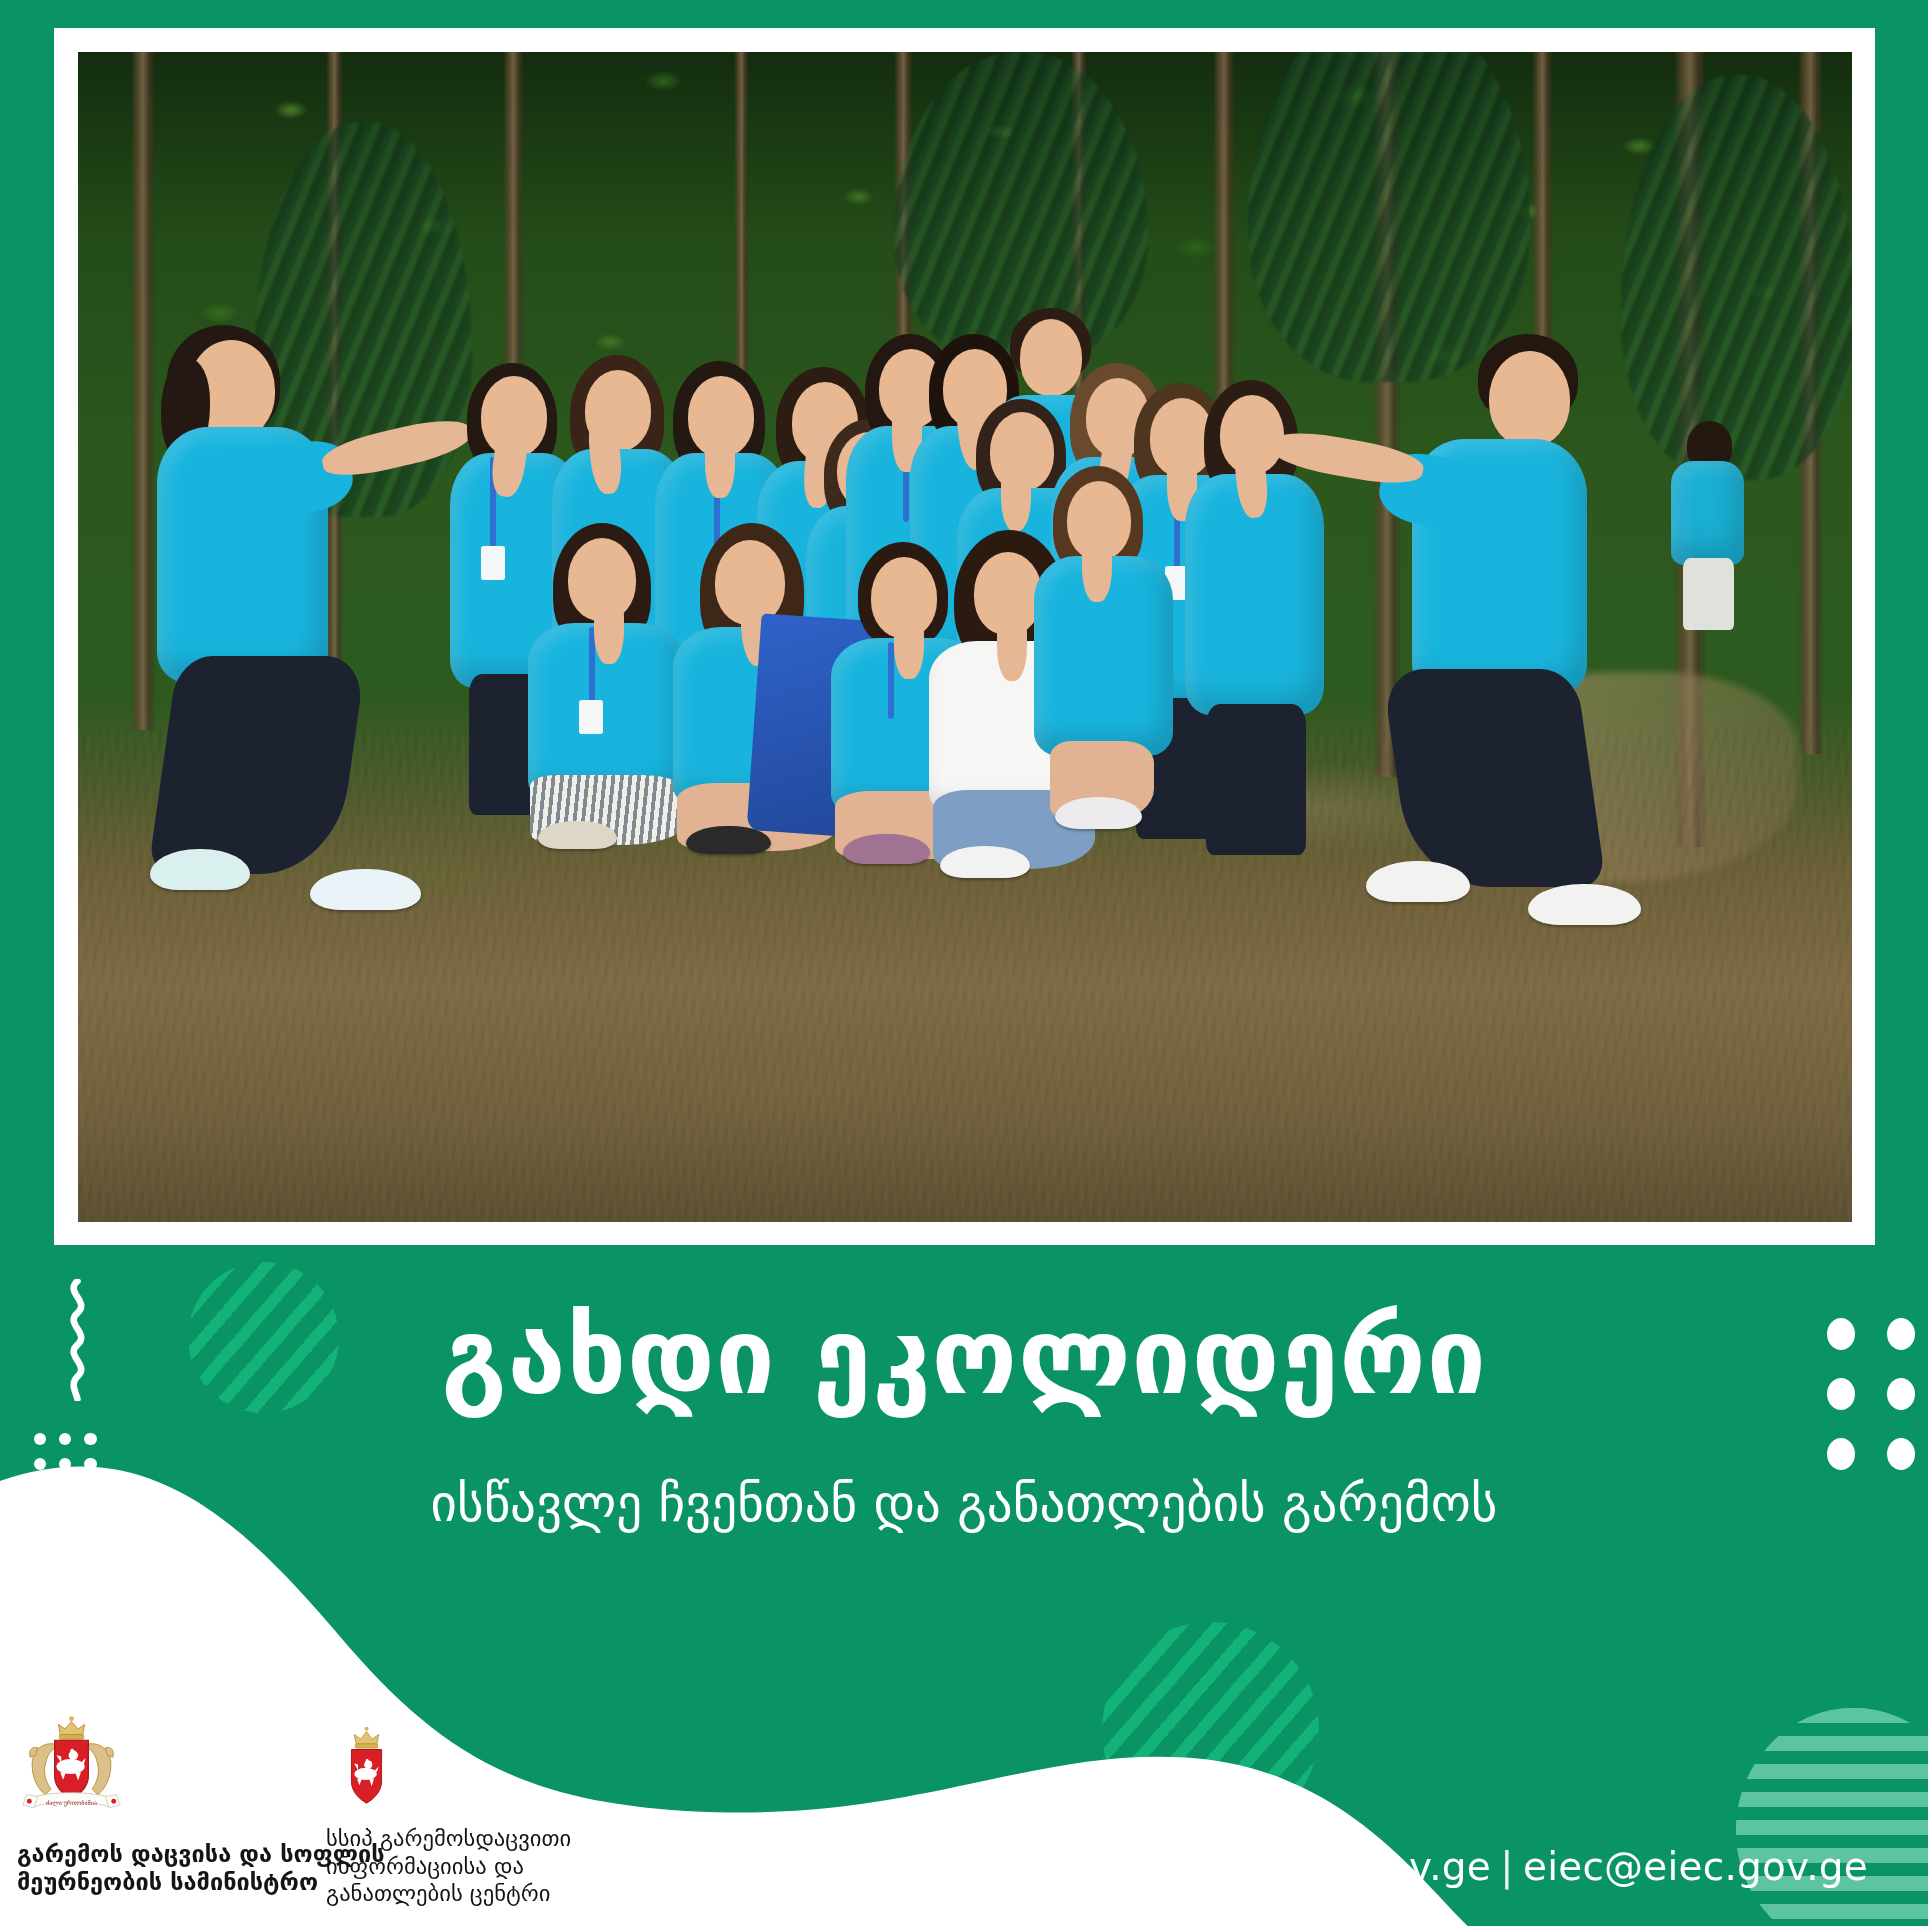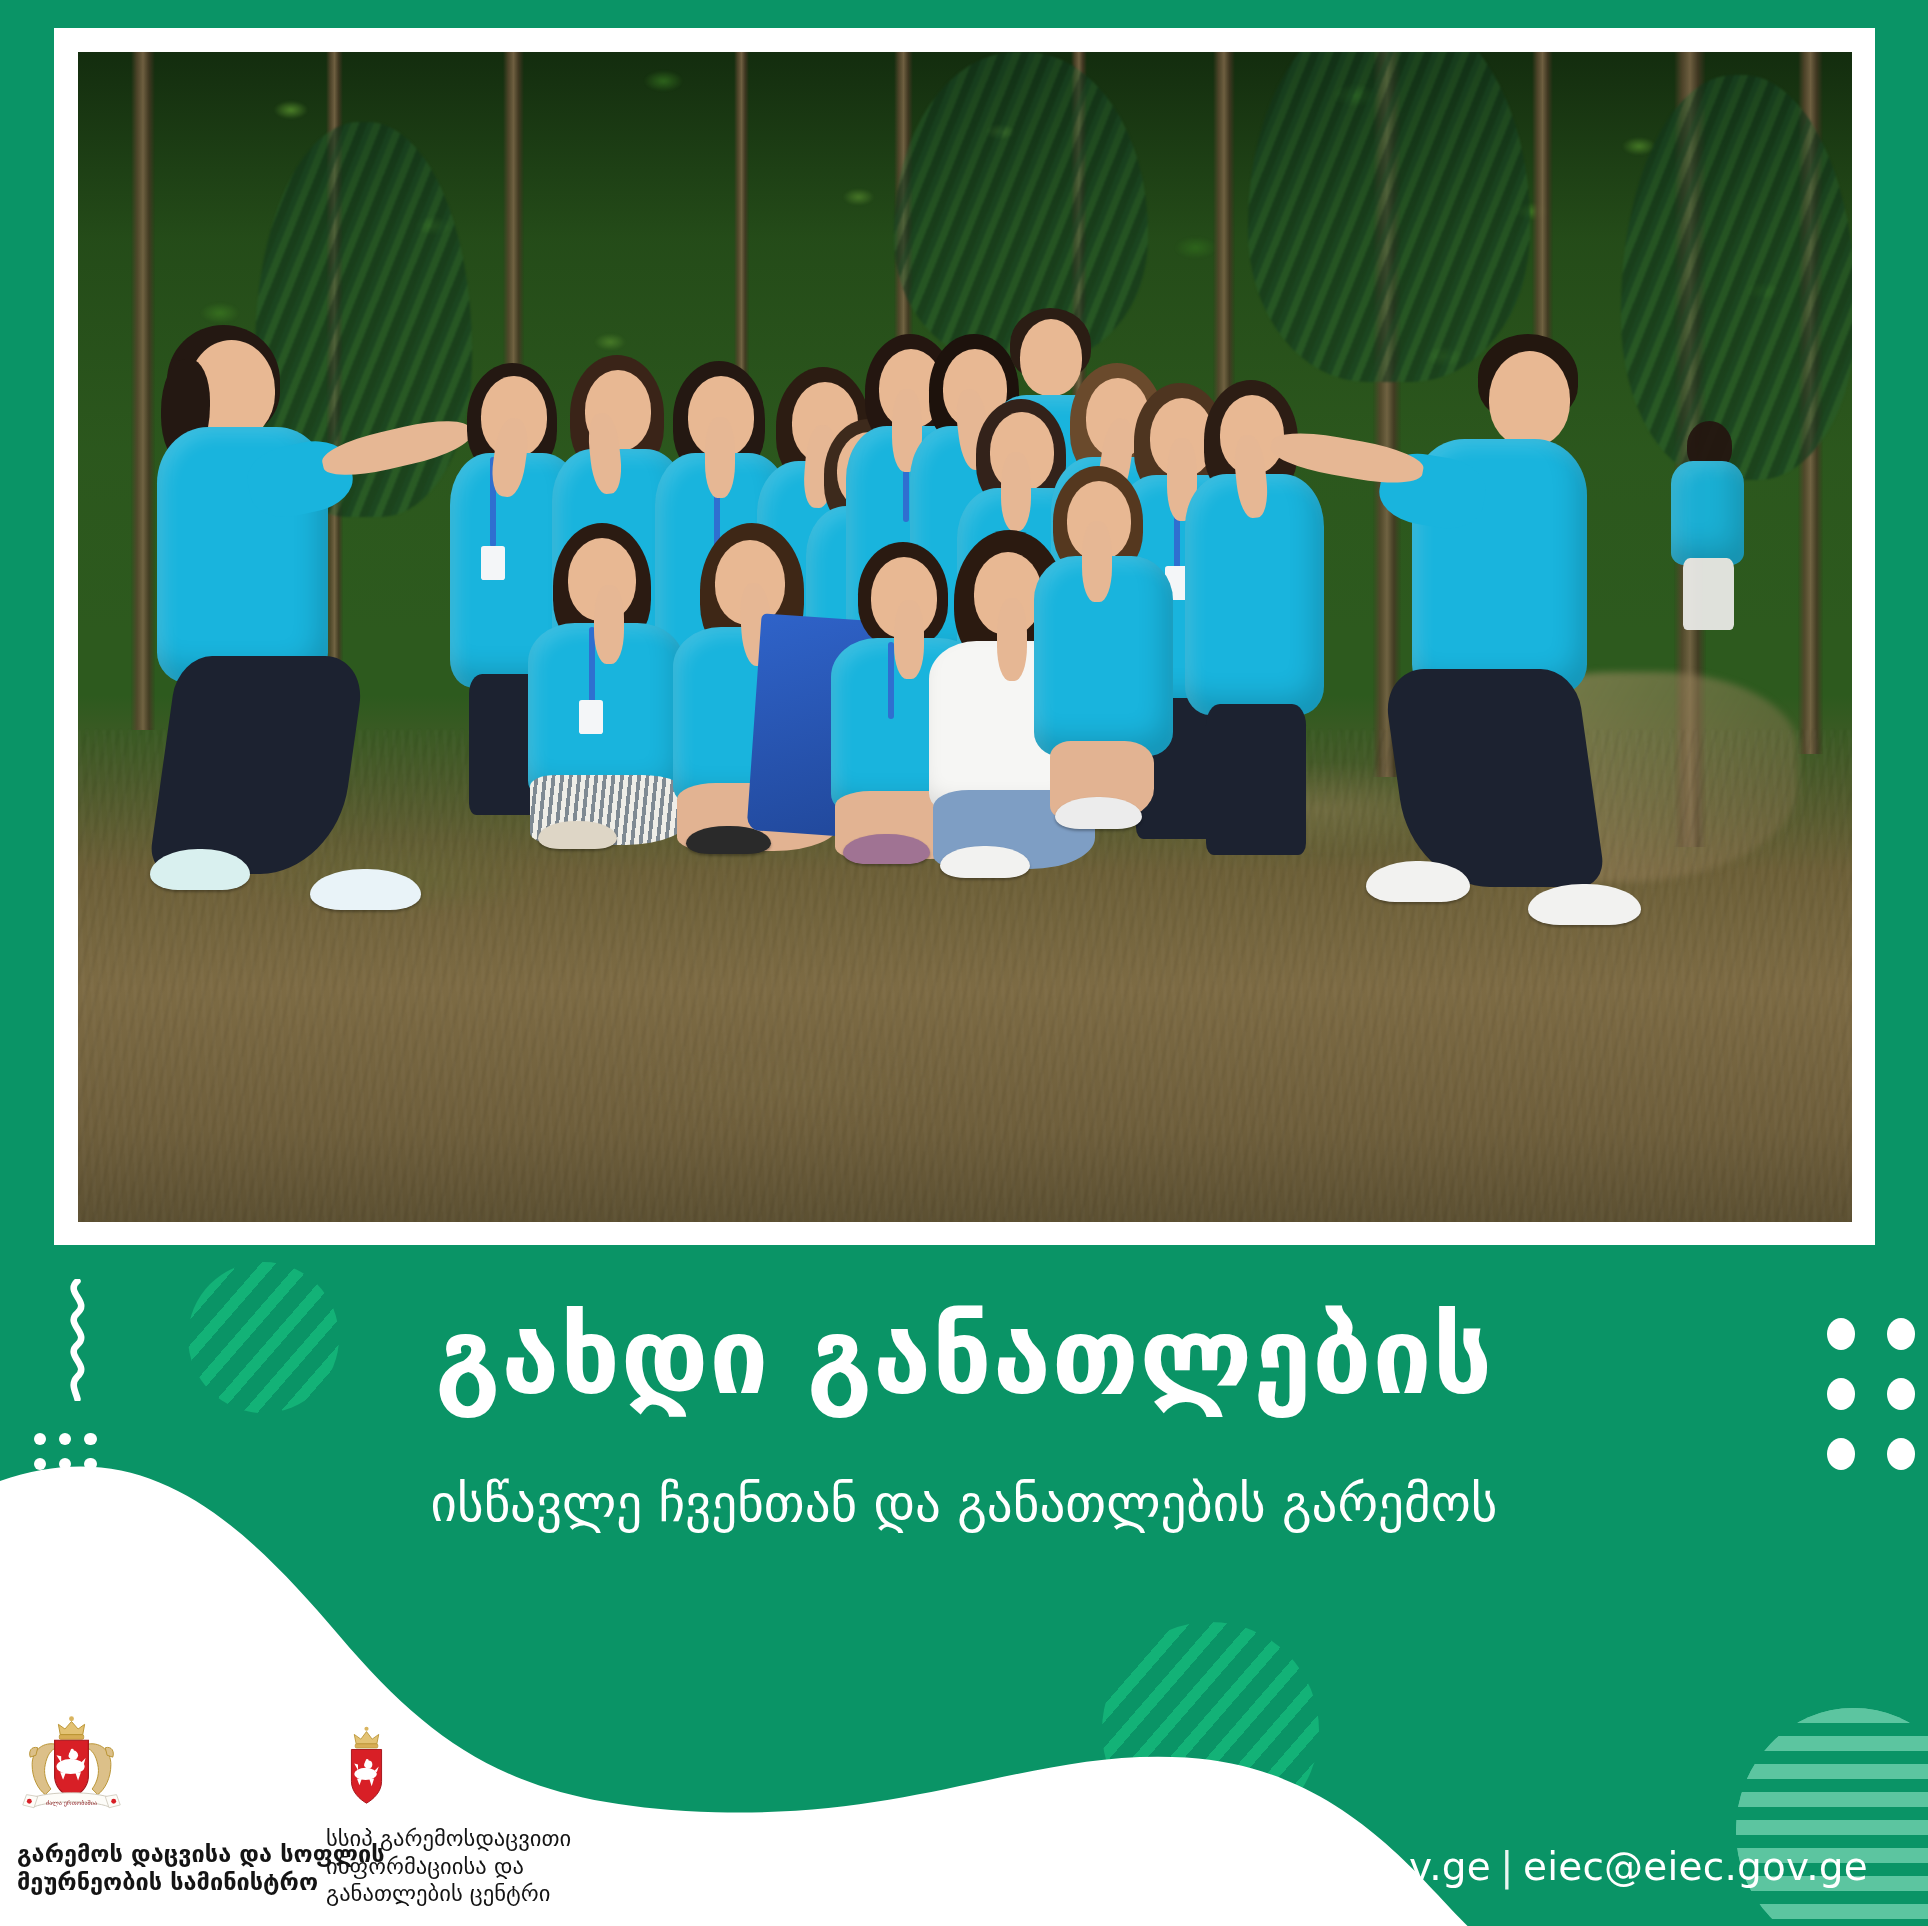--- a/index.html
+++ b/index.html
@@ -513,21 +513,21 @@
                C980 444 1100 370 1260 380 C1420 390 1500 500 1560 560
                L0 560 Z" fill="#ffffff"></path>
       <path d="M0 152 C150 100 260 186 372 316 C478 436 576 486 768 492
                C982 498 1106 428 1262 438 C1418 448 1492 540 1548 600" stroke="#ffffff" stroke-width="22" fill="none" stroke-linecap="round"></path>
     </svg>
 
     <div class="stripe-circle" style="left:1736px; top:463px; width:235px; height:245px;"></div>
 
   </div>
 
-  <div class="title">გახდი განათლების</div>
+  <div class="title">გახდი ეკოლიდერი</div>
   <div class="subtitle">ისწავლე ჩვენთან და განათლების გარემოს</div>
 
   <div class="footer-logos">
 
     <div class="logo-block" style="left:17px; top:7.5px;">
       <svg class="arms-big" viewBox="0 0 116 112">
 
         <circle cx="58" cy="5" r="2.6" fill="#d9b45e"></circle>
         <path d="M46 22 L44 11 L51 16 L58 8 L65 16 L72 11 L70 22 Z" fill="#e3c274" stroke="#b8912f" stroke-width="1"></path>
         <rect x="45" y="22" width="26" height="5" rx="1.5" fill="#d7ad55" stroke="#b8912f" stroke-width=".8"></rect>

